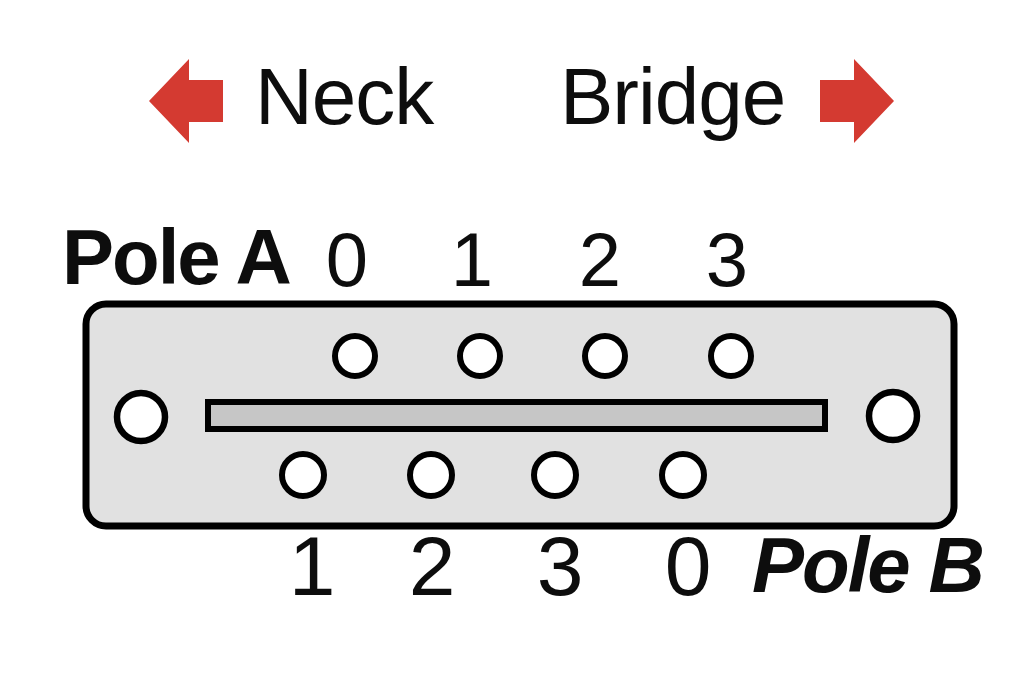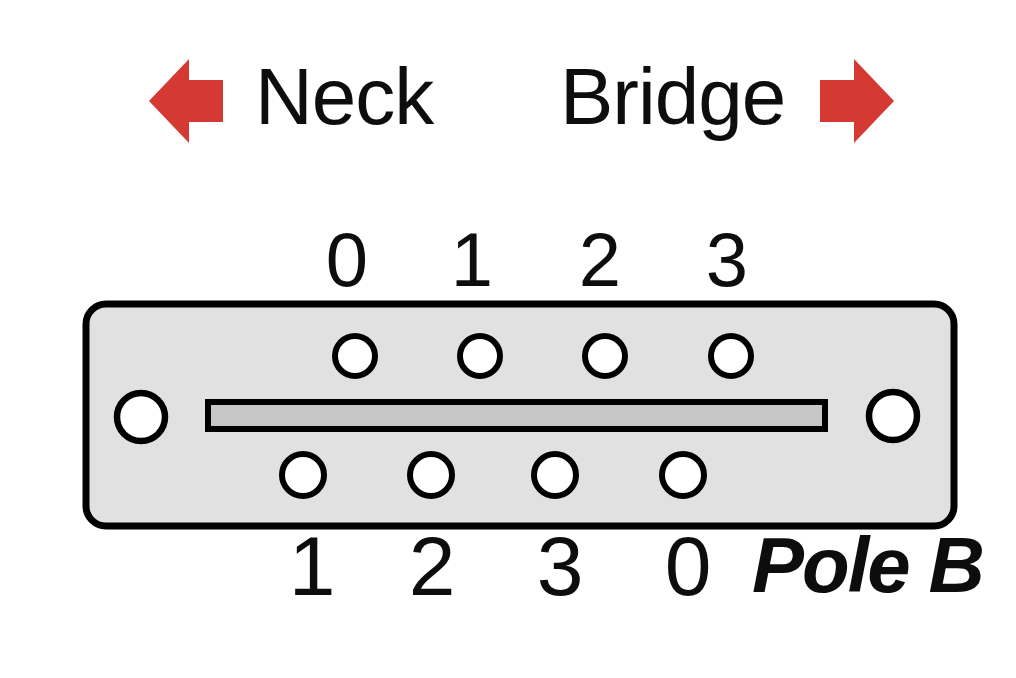--- a/index.html
+++ b/index.html
@@ -52,20 +52,21 @@
   </svg>
 
   <div class="abs dir-label" style="left:560px;">Bridge</div>
 
   <div class="abs dir-label" style="left:255px;">Neck</div>
 
   <svg class="arrow-icon" style="left:820px;" viewBox="0 0 74 84" aria-hidden="true">
     <polygon class="arrow-shape" points="74,42 34,84 34,63 0,63 0,21 34,21 34,0"></polygon>
   </svg>
 
+  <div class="abs pole-label" style="left:62px; top:218px;">Pole A</div>
 
   <div class="digit digit-top" style="left:347px;">0</div>
   <div class="digit digit-top" style="left:472px;">1</div>
   <div class="digit digit-top" style="left:600px;">2</div>
   <div class="digit digit-top" style="left:727px;">3</div>
 
   <svg class="switch-svg" viewBox="0 0 884 238" aria-hidden="true">
 
     <rect class="body-shape" x="6" y="6" width="868" height="222" rx="20" ry="20"></rect>
 

